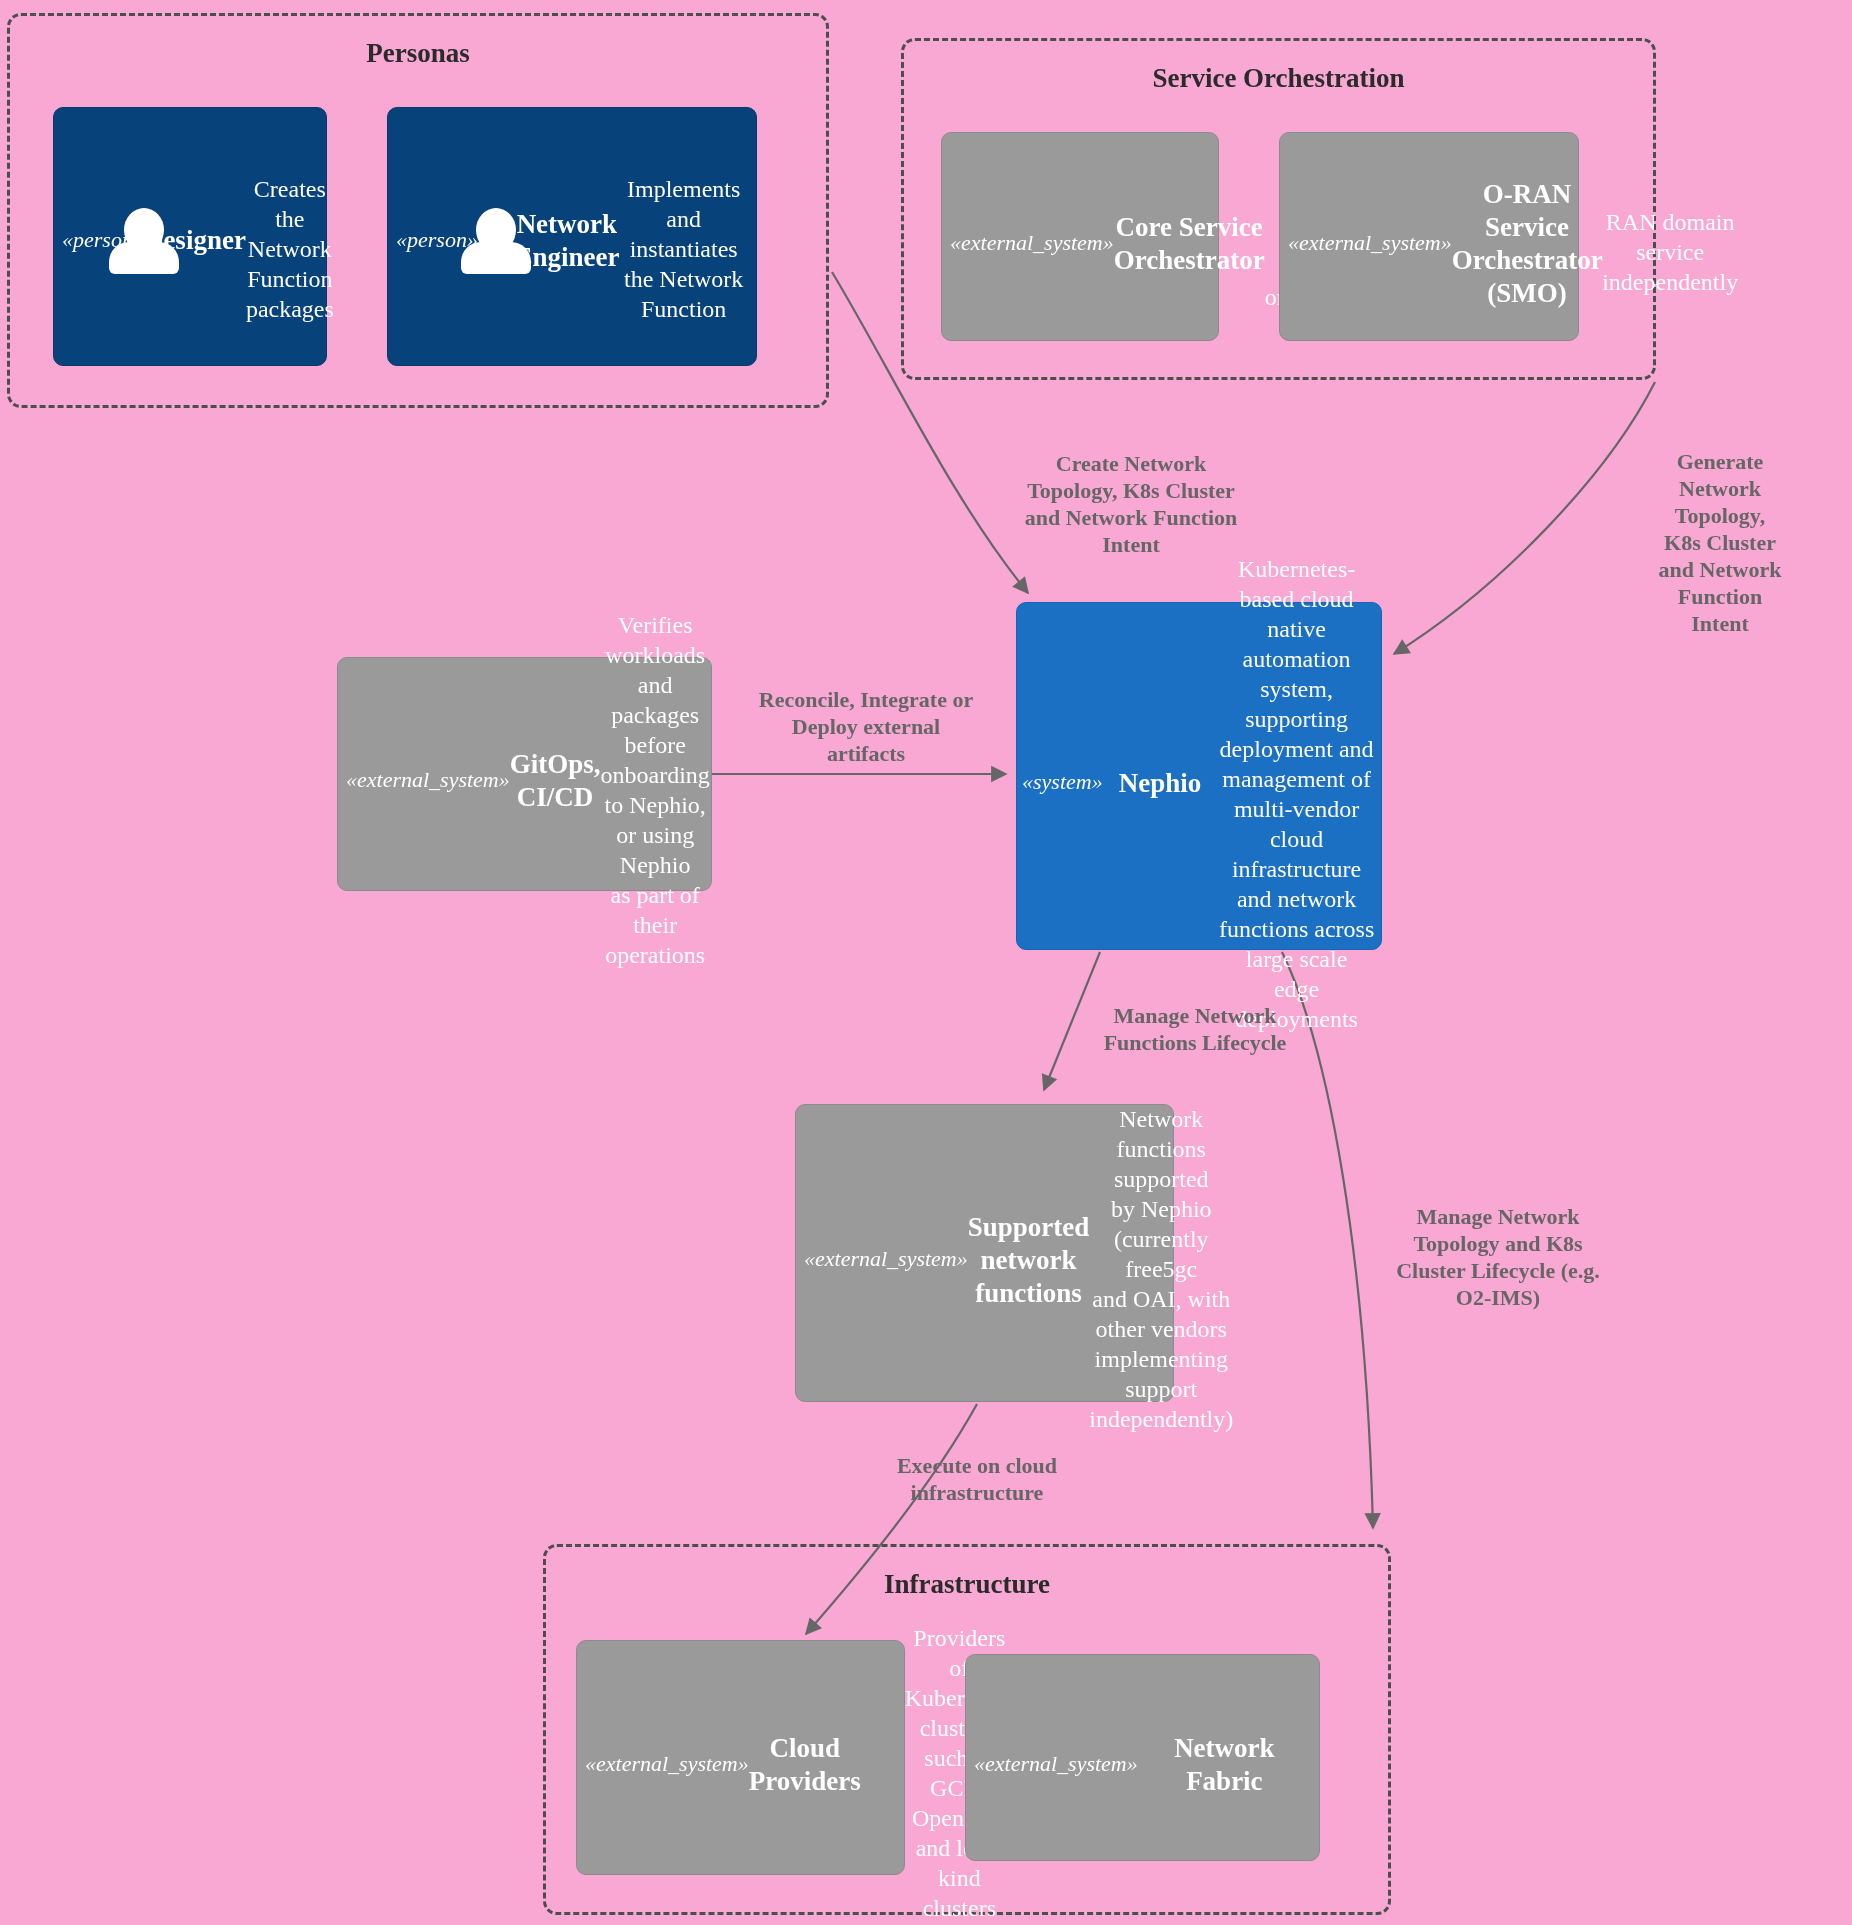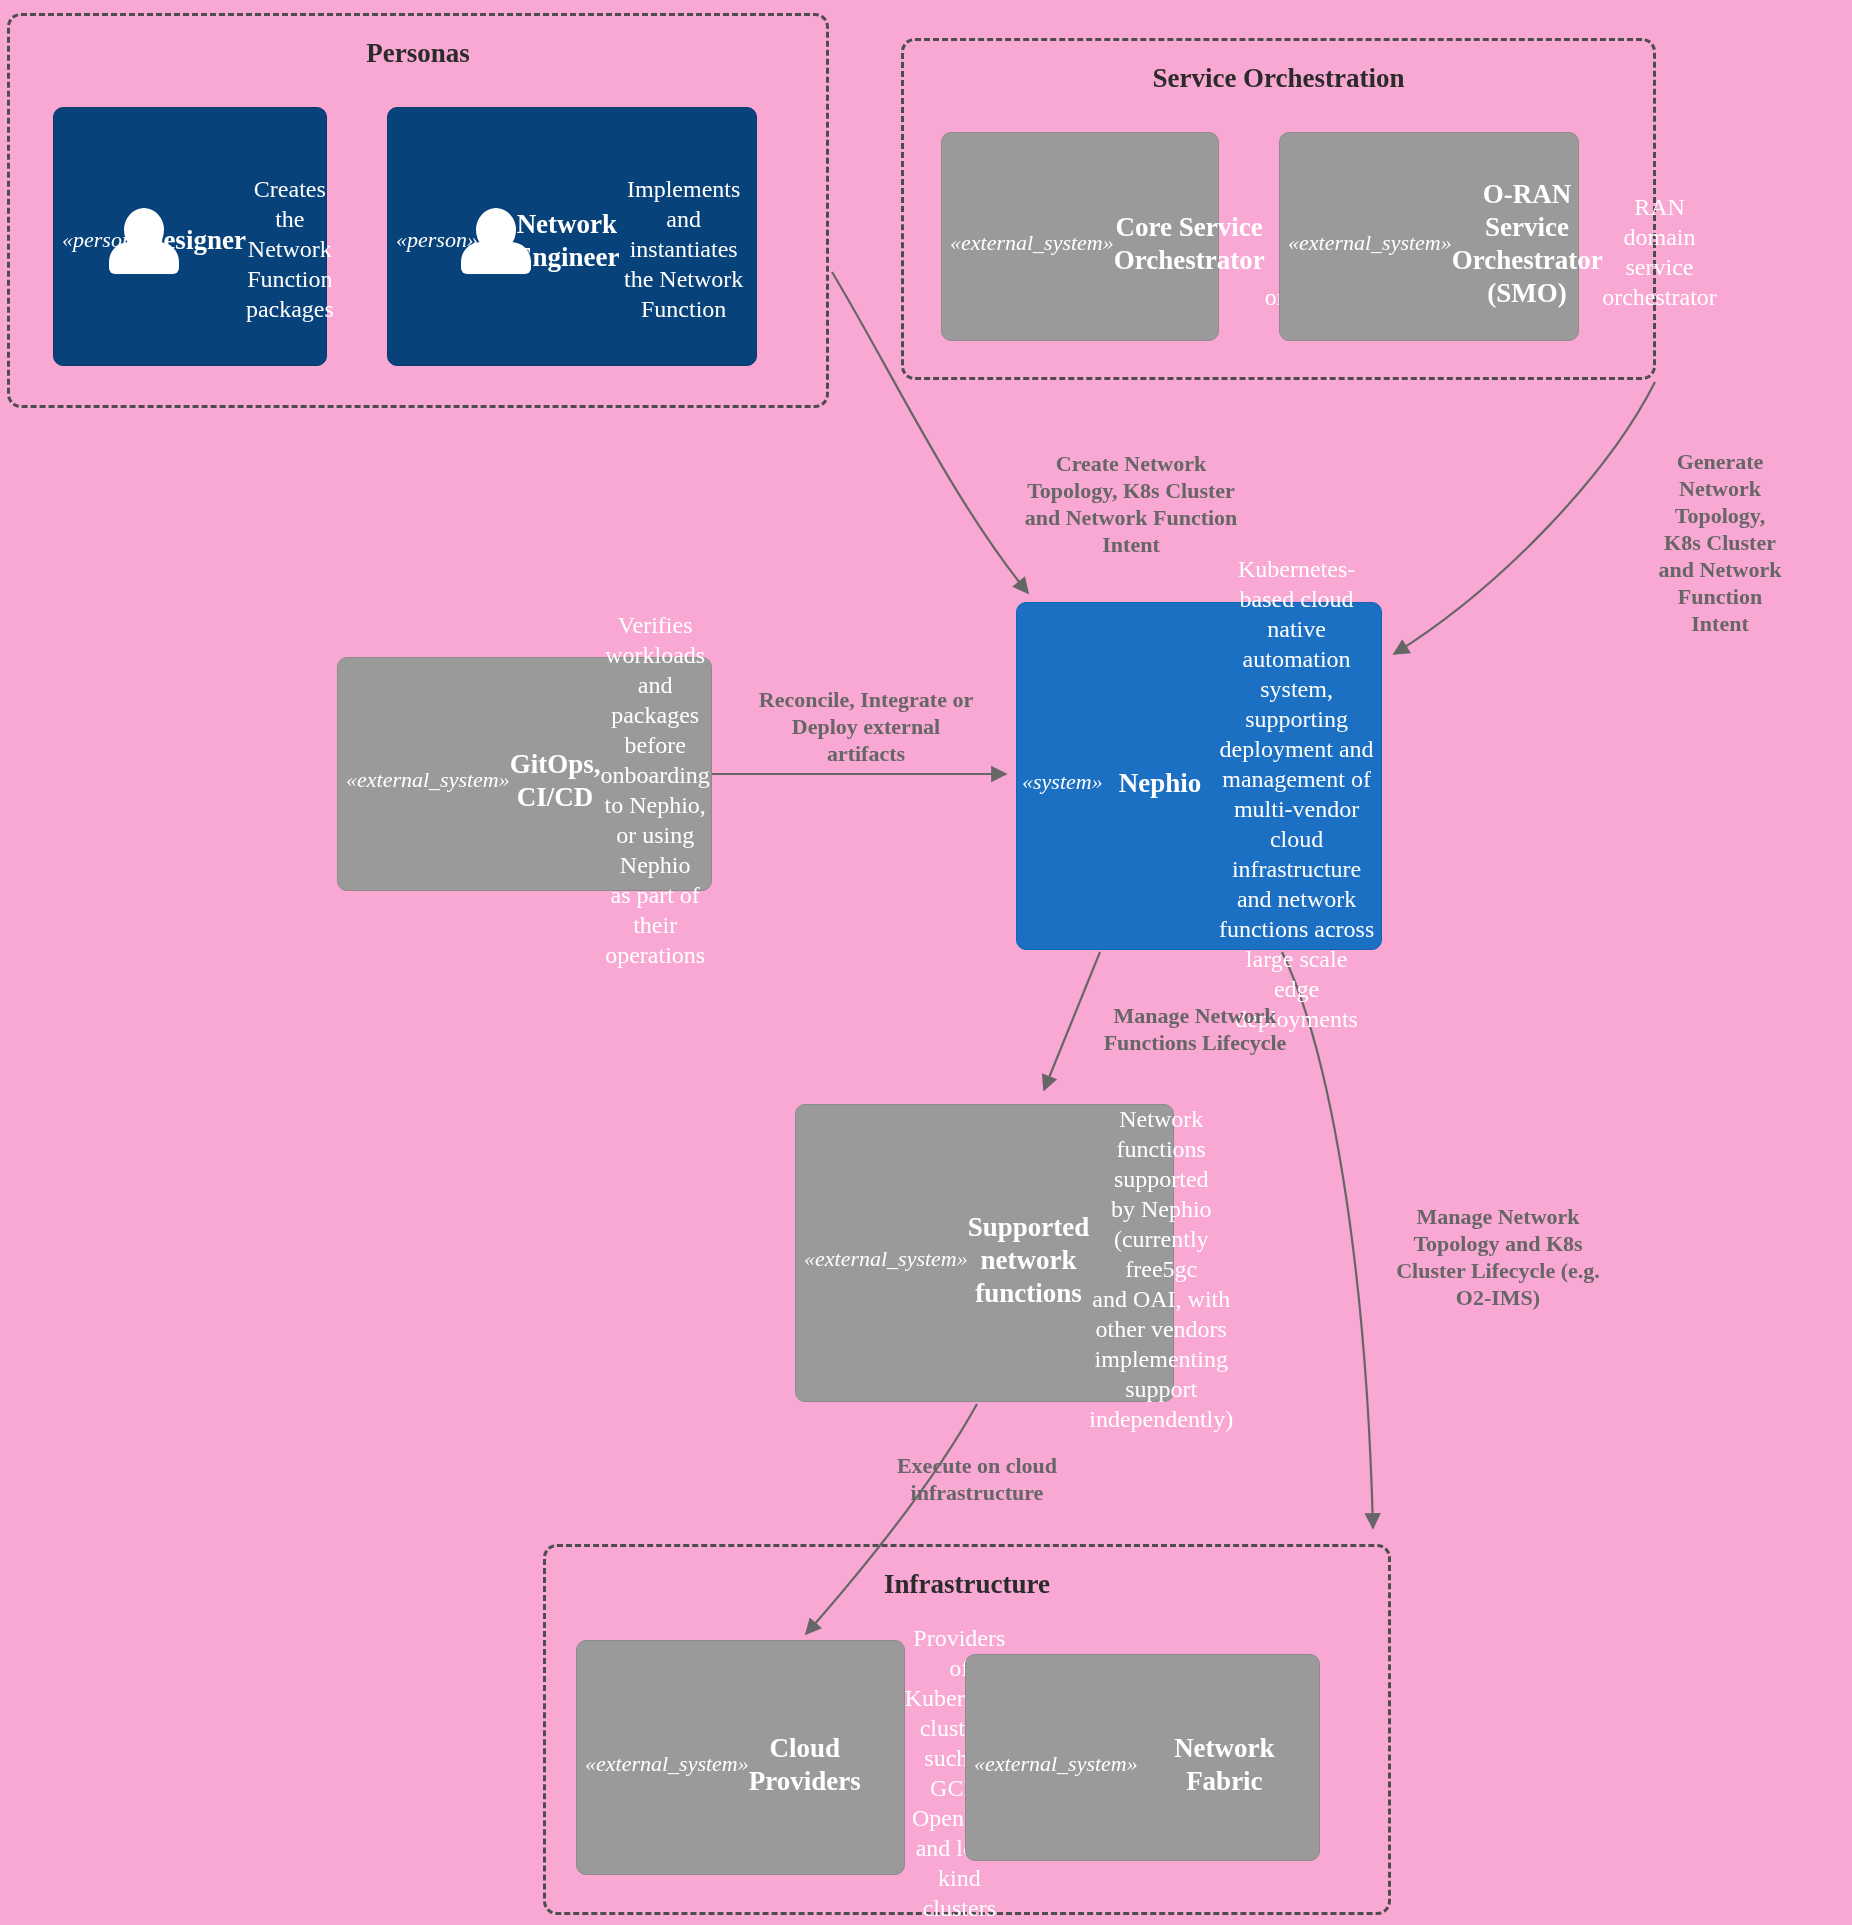--- a/index.html
+++ b/index.html
@@ -105,21 +105,21 @@
 Orchestrator</div>
     <div class="desc" style="margin-top:18px;">Core Domain service
 orchestrator</div>
   </div>
 
   <div class="node ext" style="left:1279px;top:132px;width:300px;height:209px;">
     <div class="stereotype">«external_system»</div>
     <div class="name">O-RAN Service
 Orchestrator (SMO)</div>
     <div class="desc" style="margin-top:18px;">RAN domain service
-orchestrator</div>
+independently</div>
   </div>
 
   <div class="node system" style="left:1016px;top:602px;width:366px;height:348px;padding-left:5px;padding-right:5px;gap:16px;">
     <div class="stereotype">«system»</div>
     <div class="name">Nephio</div>
     <div class="desc">Kubernetes-based cloud
 native automation system,
 supporting deployment and
 management of
 multi-vendor cloud

